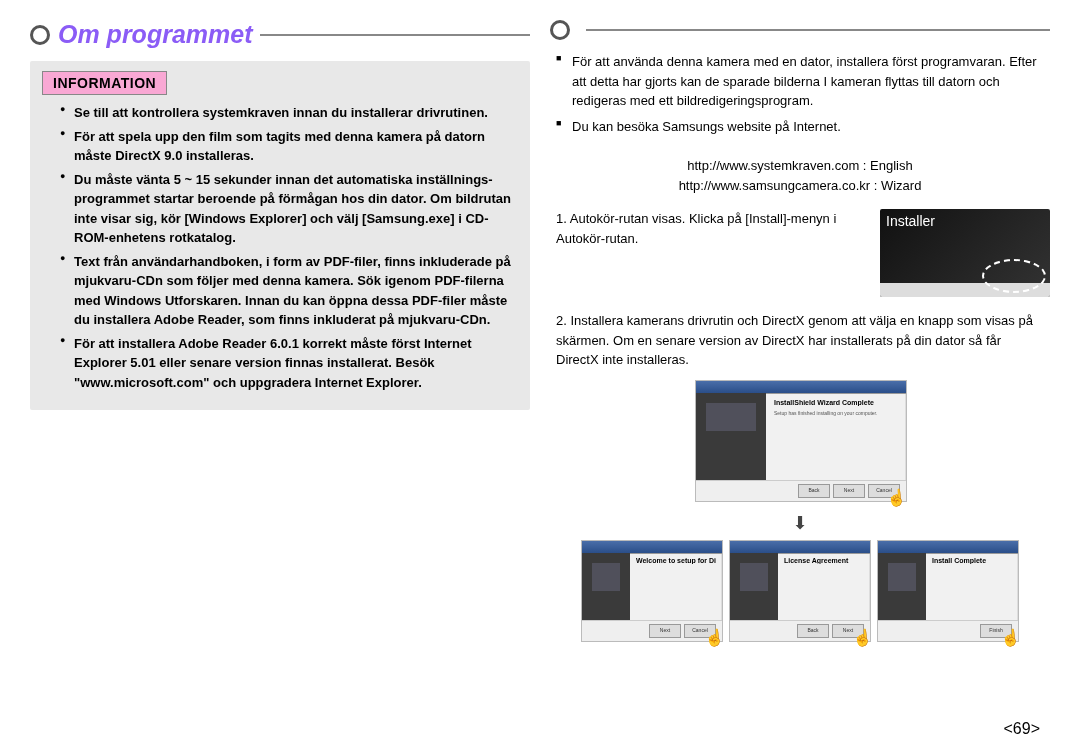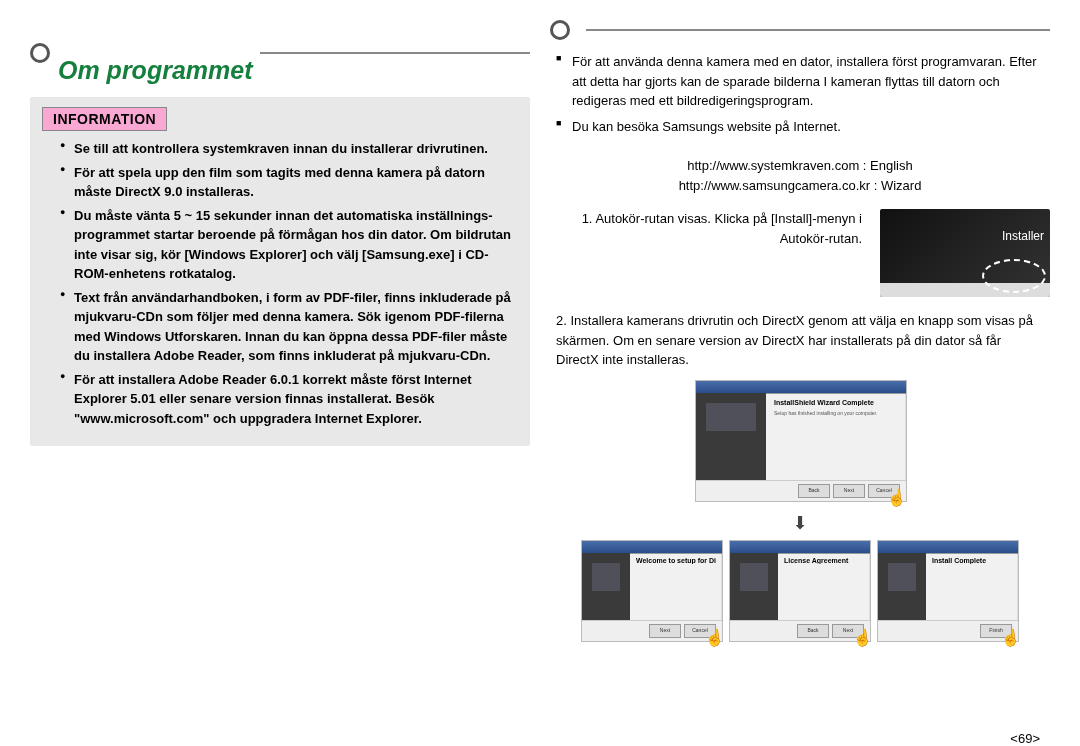--- a/index.html
+++ b/index.html
@@ -38,23 +38,22 @@
     border-radius: 50%;
     border: 3px solid #555;
     background: #fff;
     margin-right: 8px;
     flex: 0 0 auto;
   }
   .title-text {
     font-size: 25px;
     font-weight: bold;
     font-style: italic;
-    color: #15803d;
+    color: #8b5cf6;
     white-space: nowrap;
-    margin-top: 36px;
   }
   .title-line {
     flex: 1 1 auto;
     height: 2px;
     background: #888;
     margin-left: 8px;
   }
   .info-box {
     background: #e8e8e8;
     padding: 10px 12px 14px 12px;
@@ -110,23 +109,22 @@
     font-size: 9px;
   }
   .url-block {
     text-align: center;
     line-height: 1.5;
     margin: 6px 0 14px 0;
   }
   .step-row {
     display: flex;
     align-items: flex-start;
-    gap: 18px;
+    gap: 4px;
     margin-bottom: 14px;
-    text-align: right;
   }
   .step-text {
     flex: 1 1 auto;
     line-height: 1.5;
     padding-left: 6px;
   }
   .step-img {
     flex: 0 0 auto;
   }
   .installer-thumb {
@@ -150,22 +148,22 @@
   .installer-thumb .bot {
     position: absolute;
     bottom: 0;
     left: 0;
     right: 0;
     height: 14px;
     background: #ddd;
   }
   .installer-thumb .title {
     color: #fff;
-    font-size: 12px;
-    padding: 20px 6px;
+    font-size: 14px;
+    padding: 4px 6px;
   }
   .step2-text {
     padding: 0 6px 0 6px;
     line-height: 1.5;
     margin-bottom: 10px;
   }
   .wizard-single {
     margin: 0 auto 8px auto;
     position: relative;
   }
@@ -273,22 +271,22 @@
     justify-content: center;
     gap: 6px;
     position: relative;
   }
   .triple-row .wrap {
     position: relative;
   }
   .page-number {
     position: absolute;
     right: 40px;
-    bottom: 0;
-    font-size: 13px;
+    bottom: 8px;
+    font-size: 16px;
   }
 </style>
 </head>
 <body>
 
 <div class="page">
 
   <div class="col">
     <div class="title-bar">
       <span class="title-dot"></span>

